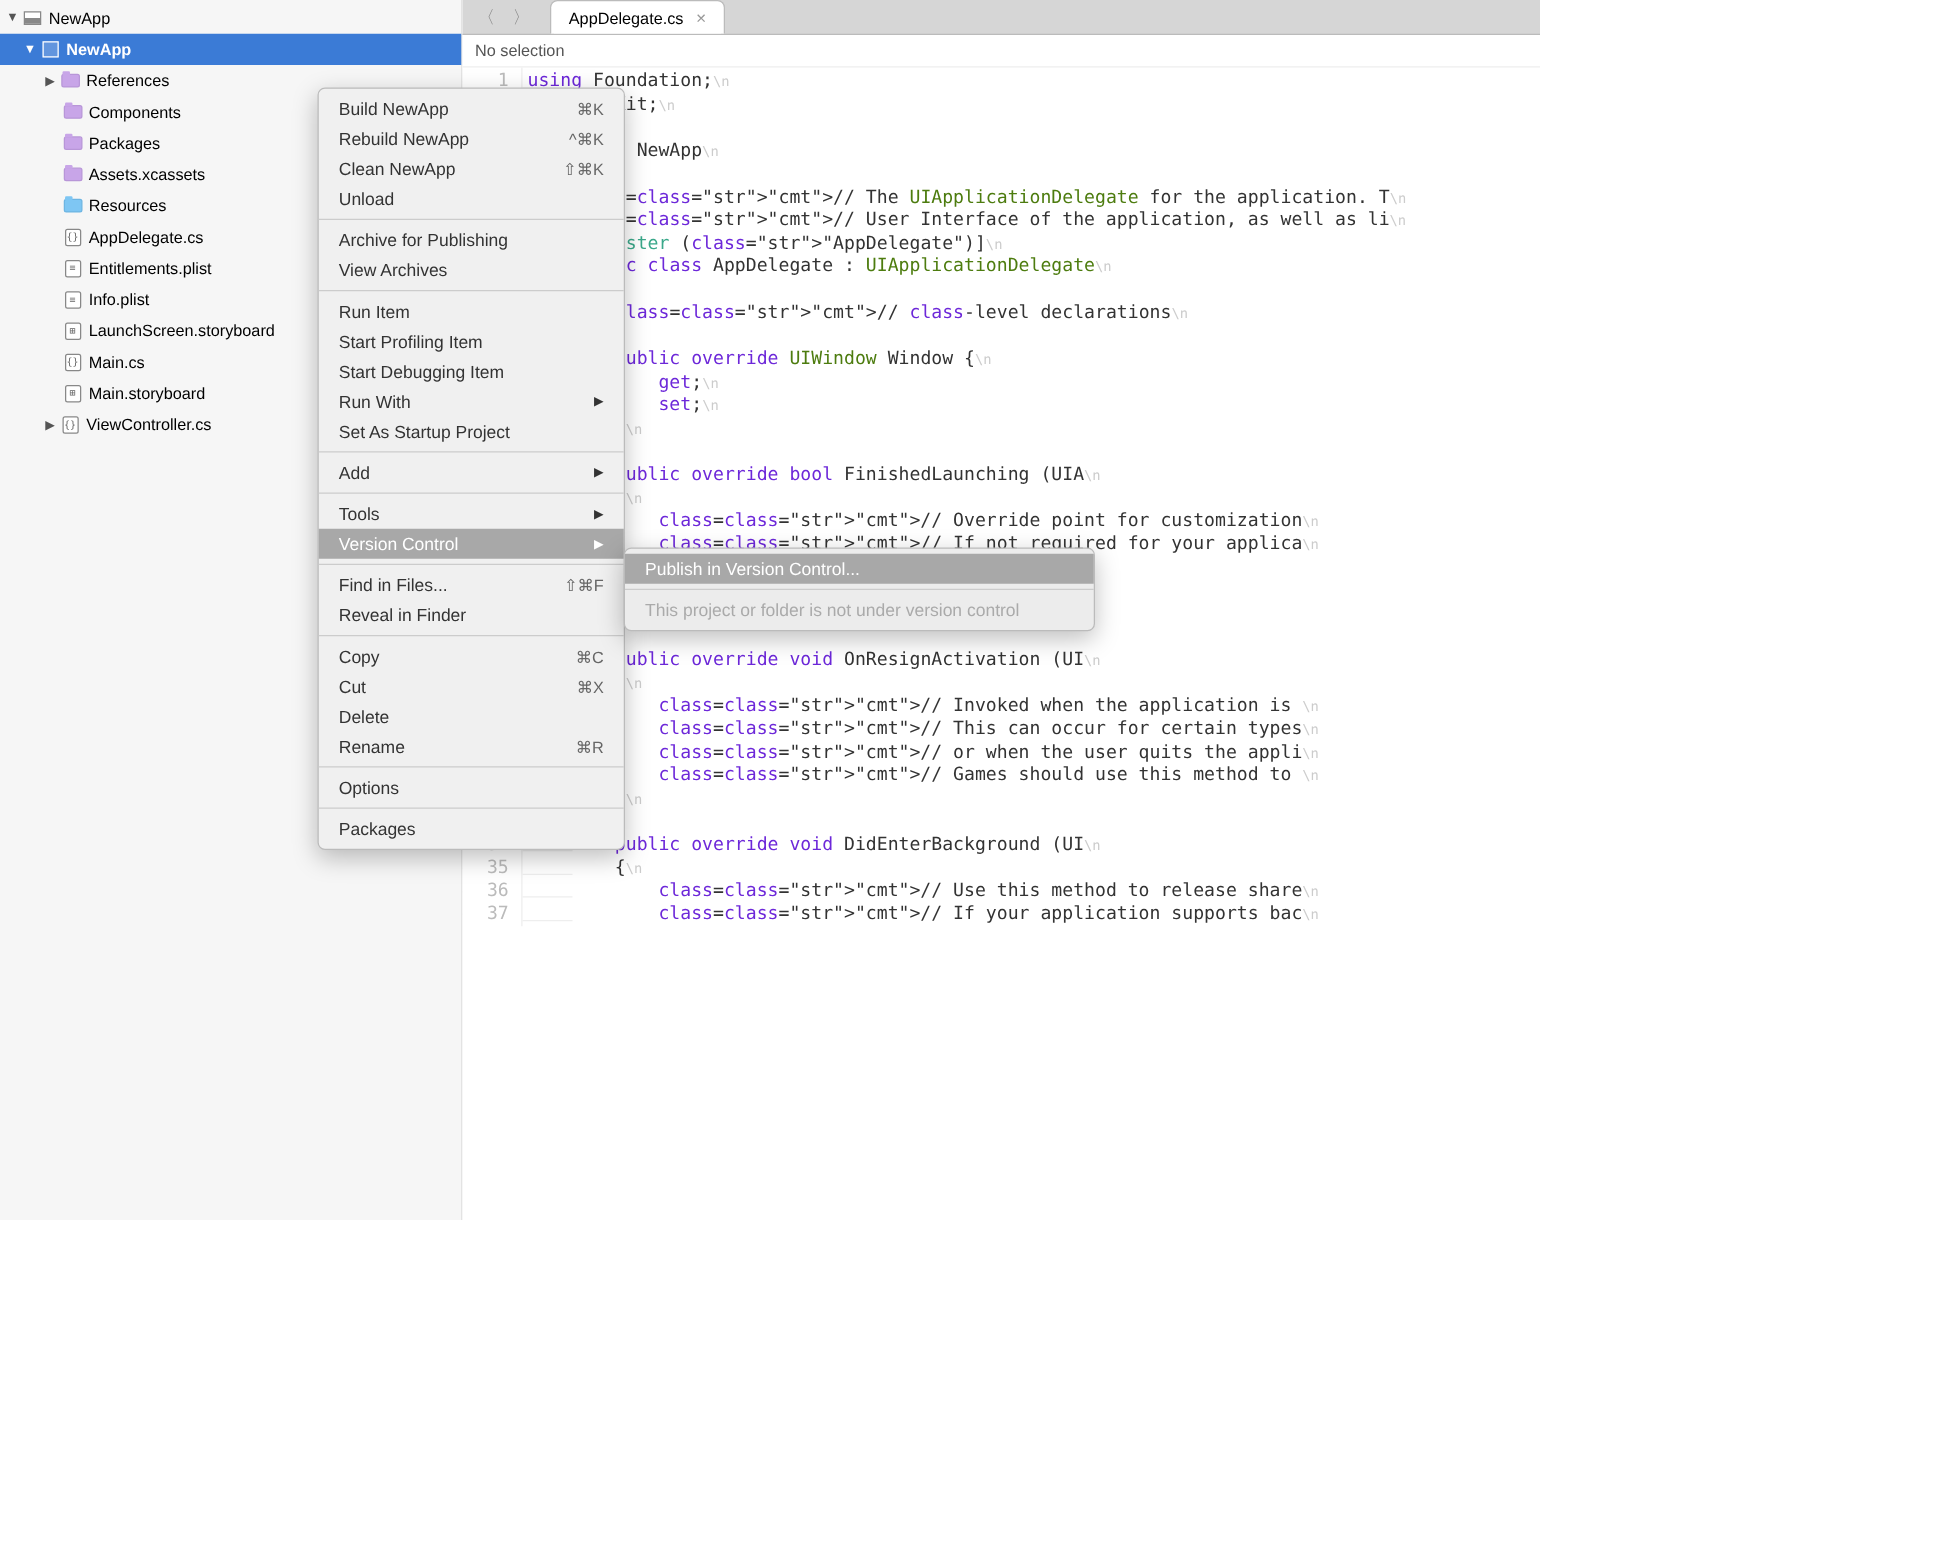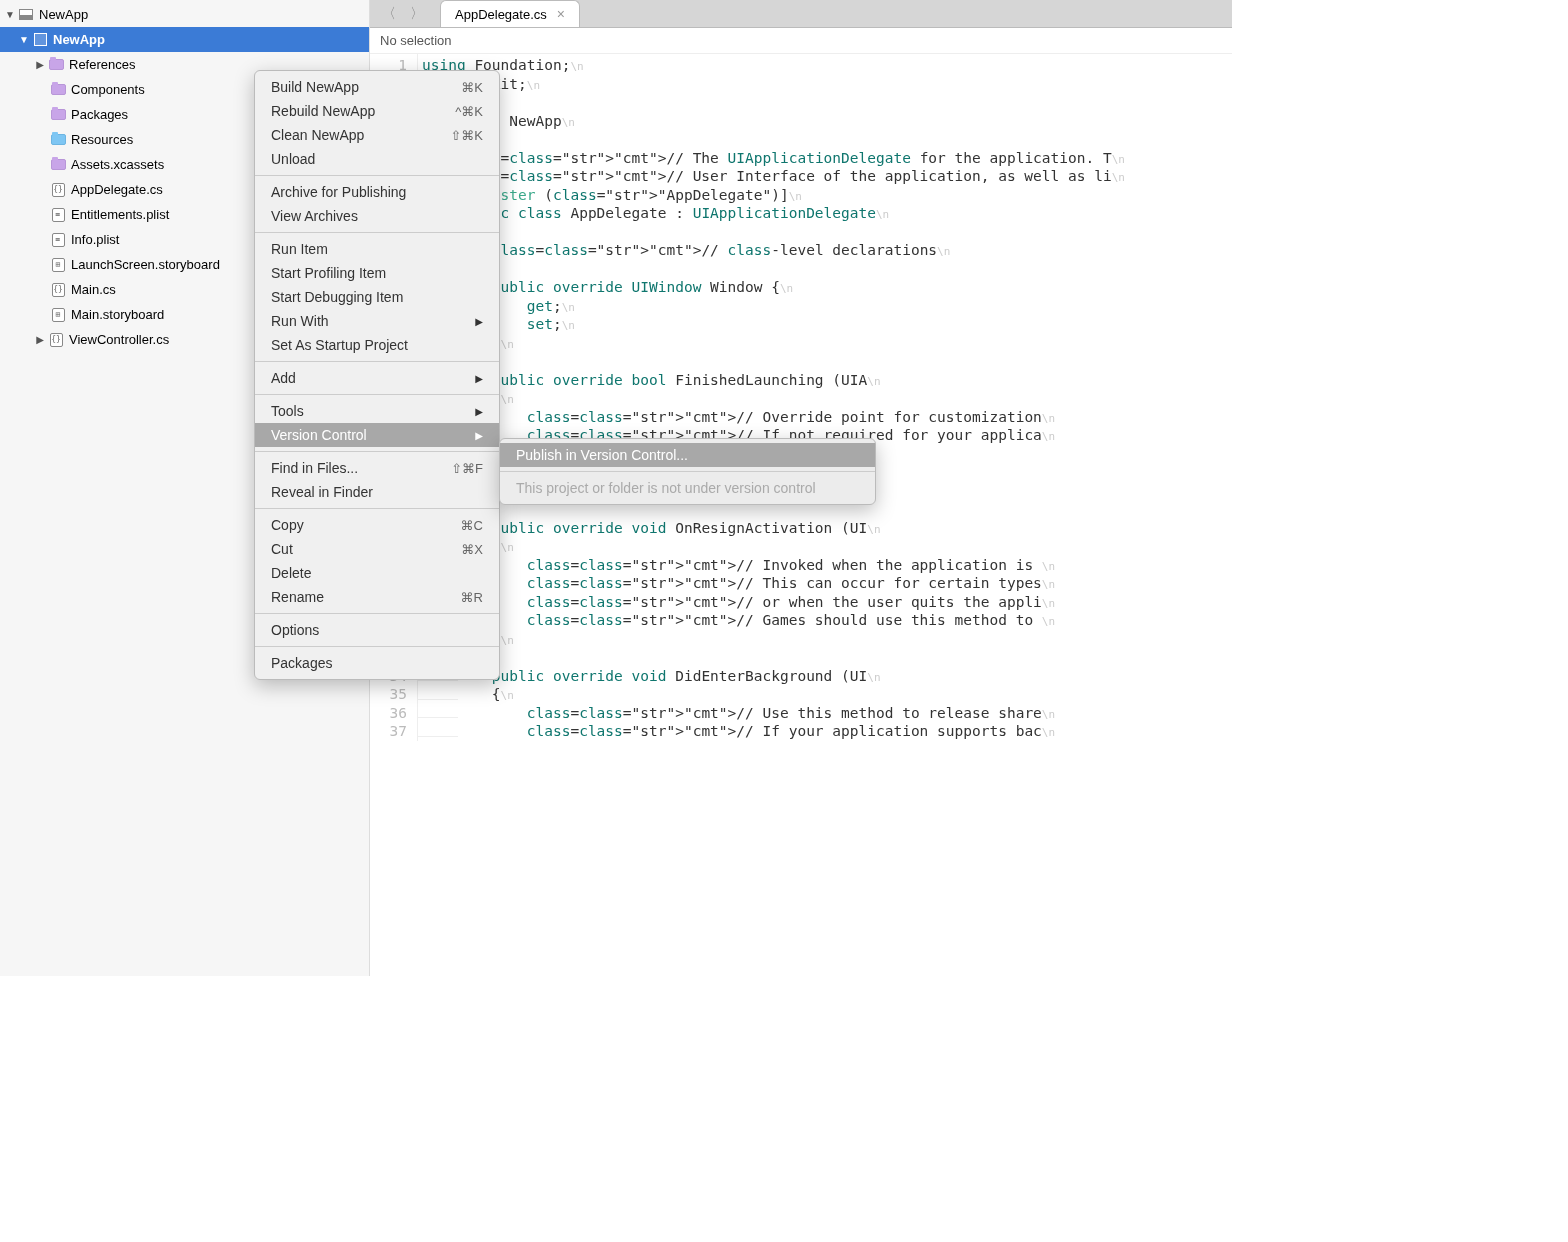--- a/index.html
+++ b/index.html
@@ -36,22 +36,22 @@
 .tab-bar { height: 28px; background: #d6d6d6; display: flex; align-items: flex-end; border-bottom: 1px solid #bbb; }
 .nav-arrows { display: flex; padding: 0 12px; height: 100%; align-items: center; gap: 14px; color: #888; font-size: 14px; }
 .tab { background: #fff; border: 1px solid #bbb; border-bottom: none; border-radius: 6px 6px 0 0; padding: 5px 14px; display: flex; align-items: center; gap: 10px; font-size: 13px; margin-left: 4px; }
 .tab .close { color: #999; font-size: 14px; }
 .breadcrumb { padding: 5px 10px; font-size: 13px; color: #555; border-bottom: 1px solid #eee; }
 .code-area { display: flex; font-family: "Menlo", "Consolas", monospace; font-size: 14.5px; line-height: 18.5px; }
 .gutter { width: 48px; text-align: right; color: #bbb; padding: 2px 10px 0 0; border-right: 1px solid #eee; }
 .gutter div { height: 18.5px; position: relative; }
 .gutter div::after { content: ""; position: absolute; left: 48px; width: 40px; border-bottom: 1px solid #eee; bottom: 4px; }
 .code { padding: 2px 0 0 4px; white-space: pre; color: #333; }
-.code .kw { color: #0f766e; }
-.code .cls { color: #0f766e; }
+.code .kw { color: #6d28d9; }
+.code .cls { color: #4d7c0f; }
 .code .attr { color: #3aa88a; }
 .code .hid { color: #ccc; font-size: 11px; }
 
 
 .context-menu { position: absolute; left: 254px; top: 70px; width: 246px; background: #f0f0f0; border: 1px solid #bbb; border-radius: 6px; box-shadow: 0 6px 20px rgba(0,0,0,.25); padding: 4px 0; z-index: 10; }
 .menu-item { display: flex; justify-content: space-between; align-items: center; padding: 3px 16px; font-size: 14px; color: #333; height: 24px; }
 .menu-item.hover { background: #a8a8a8; color: #fff; gap: 44px; }
 .menu-item .shortcut { color: #666; font-size: 13px; }
 .menu-item .arrow { font-size: 10px; }
 .menu-sep { height: 1px; background: #ccc; margin: 4px 0; }
@@ -98,29 +98,29 @@
           <span class="label">Components</span>
         </div>
         <div class="tree-row indent-3">
           <span class="item-icon">
             <span class="folder-purple"></span>
           </span>
           <span class="label">Packages</span>
         </div>
         <div class="tree-row indent-3">
           <span class="item-icon">
+            <span class="folder-purple"></span>
+          </span>
+          <span class="label">Assets.xcassets</span>
+        </div>
+        <div class="tree-row indent-3">
+          <span class="item-icon">
             <span class="folder-blue"></span>
           </span>
           <span class="label">Resources</span>
-        </div>
-        <div class="tree-row indent-3">
-          <span class="item-icon">
-            <span class="folder-purple"></span>
-          </span>
-          <span class="label">Assets.xcassets</span>
         </div>
         <div class="tree-row indent-3">
           <span class="item-icon">
             <span class="file-box">{}</span>
           </span>
           <span class="label">AppDelegate.cs</span>
         </div>
         <div class="tree-row indent-3">
           <span class="item-icon">
             <span class="file-box">≡</span>

